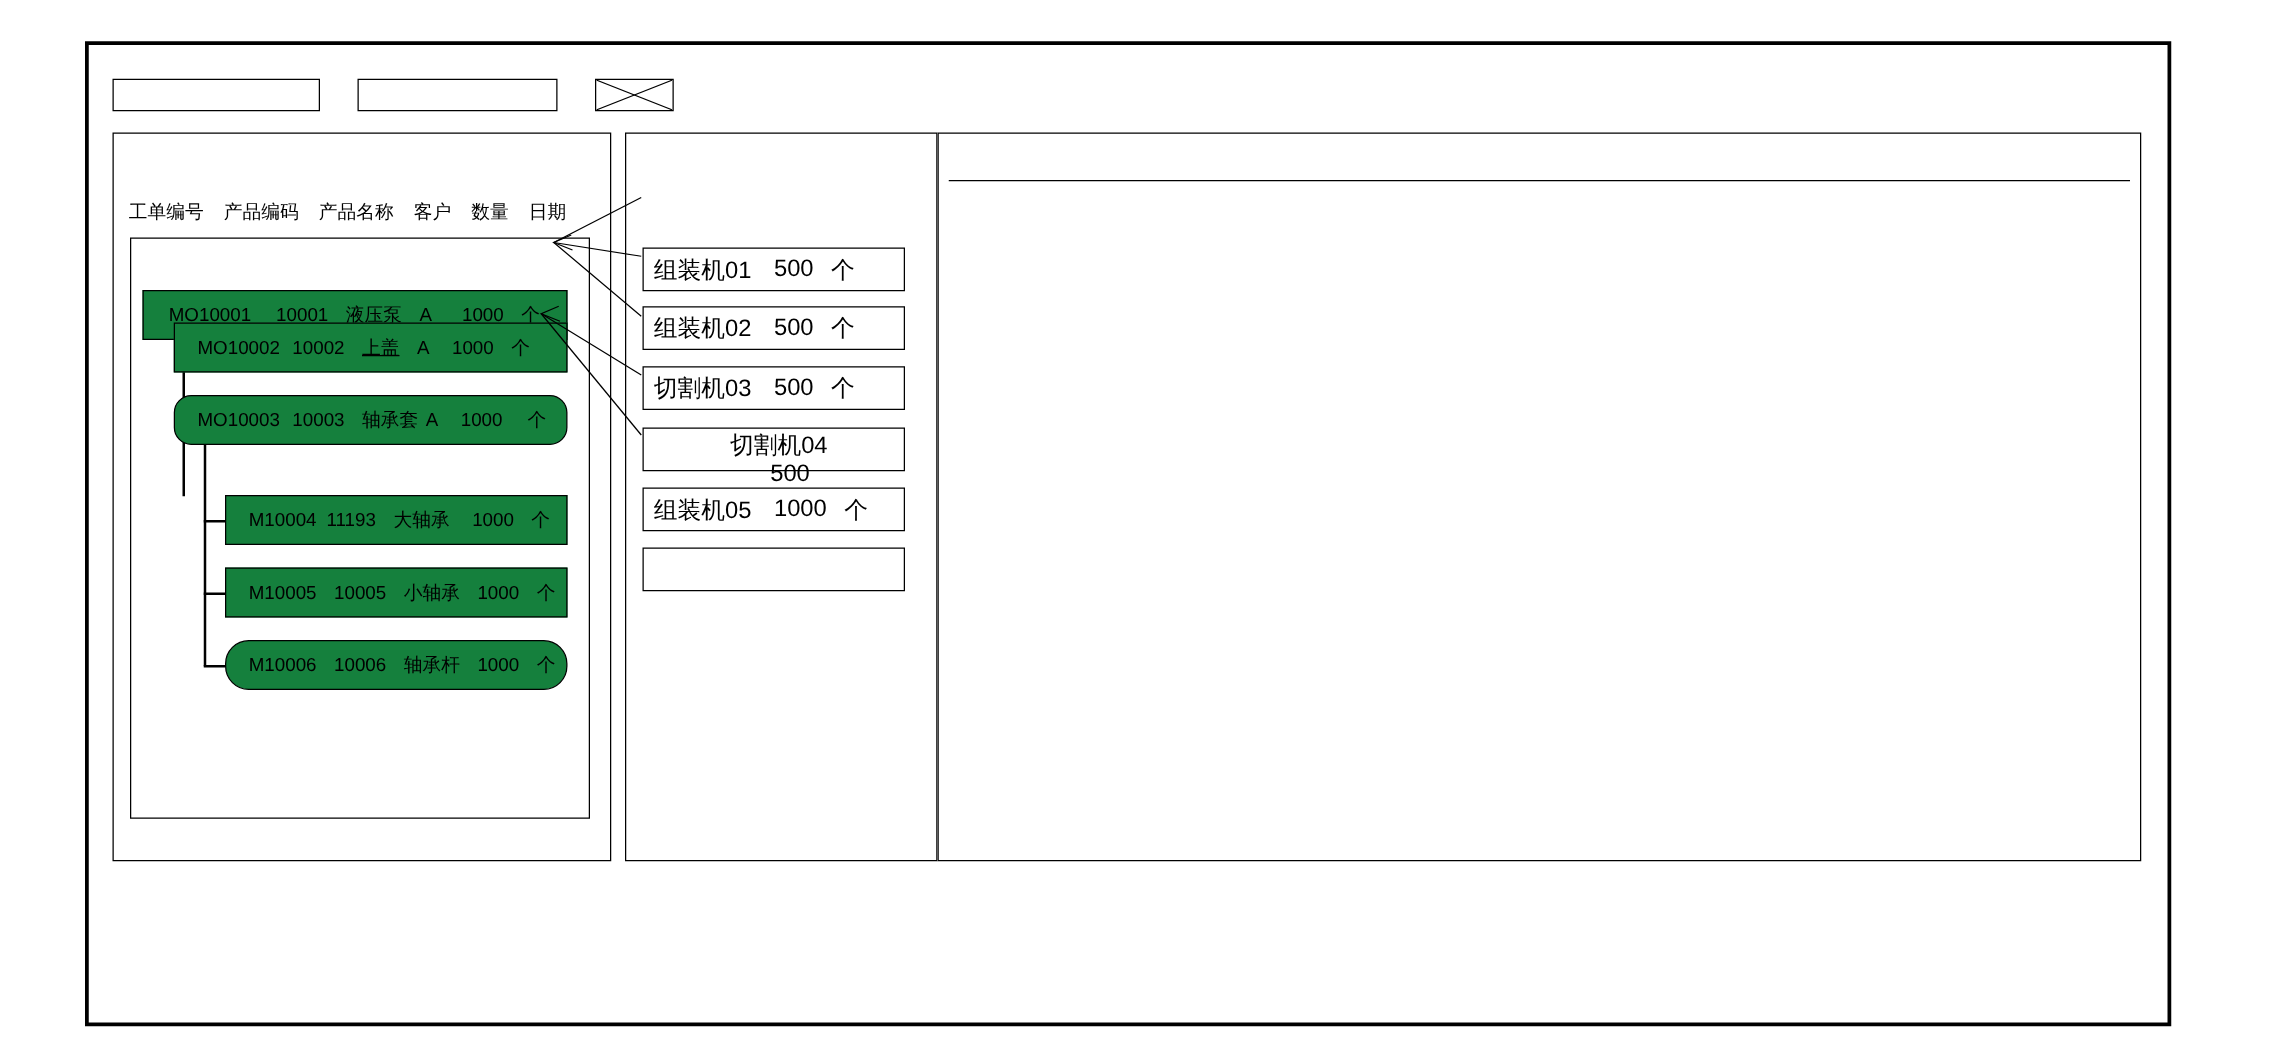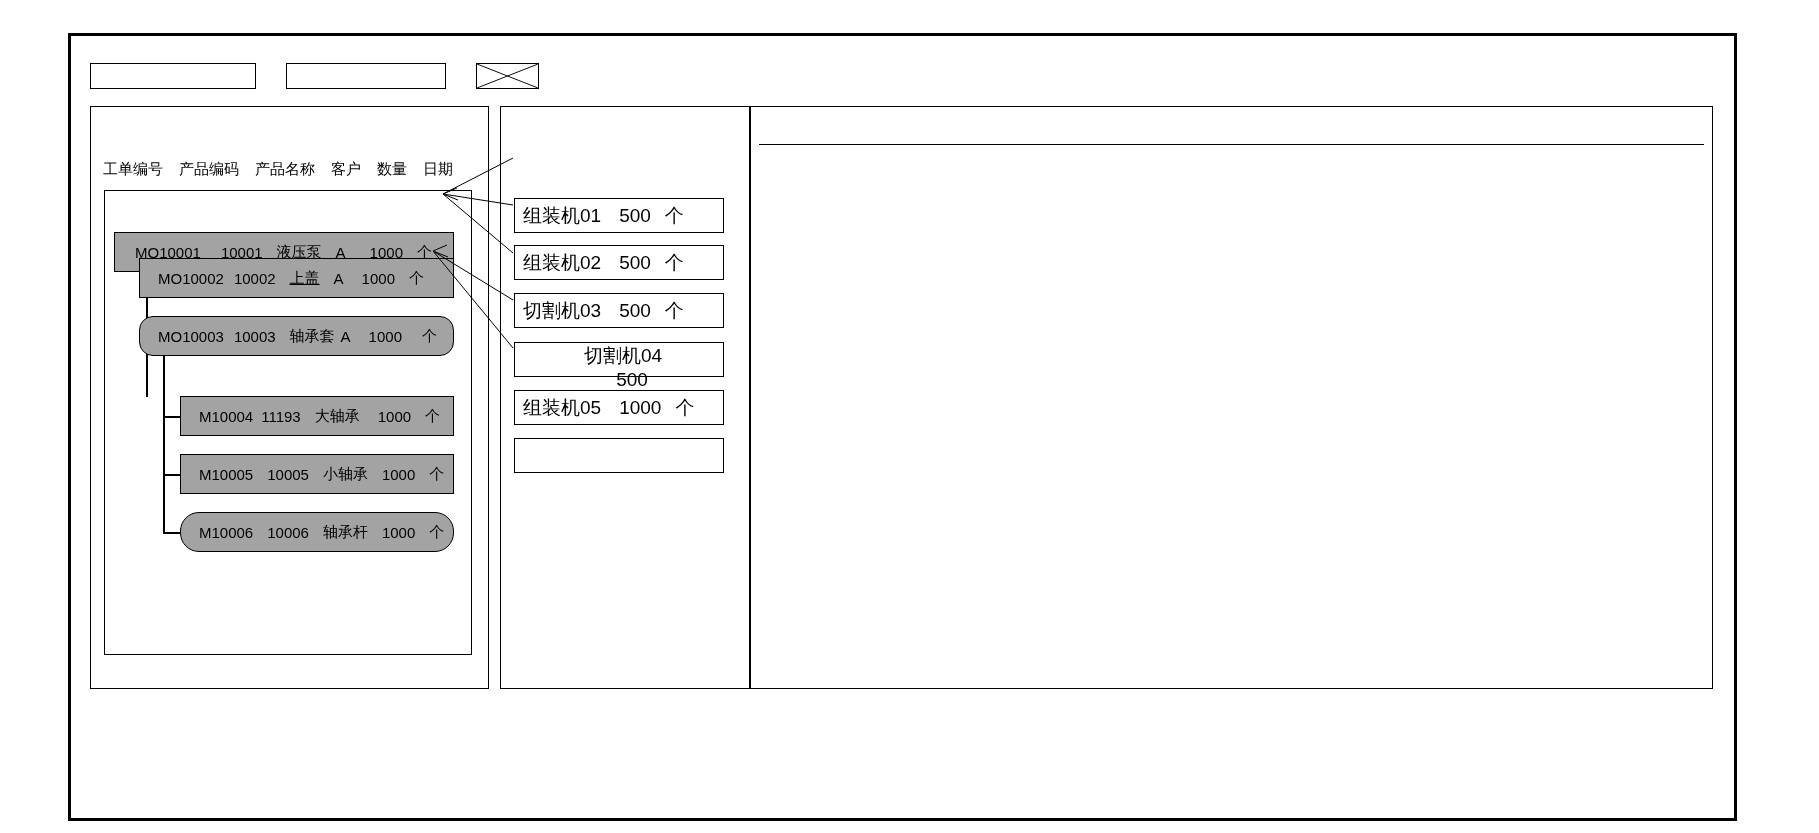--- a/index.html
+++ b/index.html
@@ -96,21 +96,21 @@
     width: 368px;
     height: 465px;
     border: 1.5px solid #000000;
     box-sizing: border-box;
   }
 
   .tree-node {
     position: absolute;
     border: 1.5px solid #000000;
     box-sizing: border-box;
-    background: #a3a3a3;
+    background: #15803d;
     display: flex;
     align-items: center;
     font-size: 15px;
     white-space: nowrap;
     height: 40px;
   }
   .tree-node .cell { margin-right: 14px; }
   .tree-node .cell:last-child { margin-right: 0; }
   .tree-node .cell.underline { text-decoration: underline; }
 

